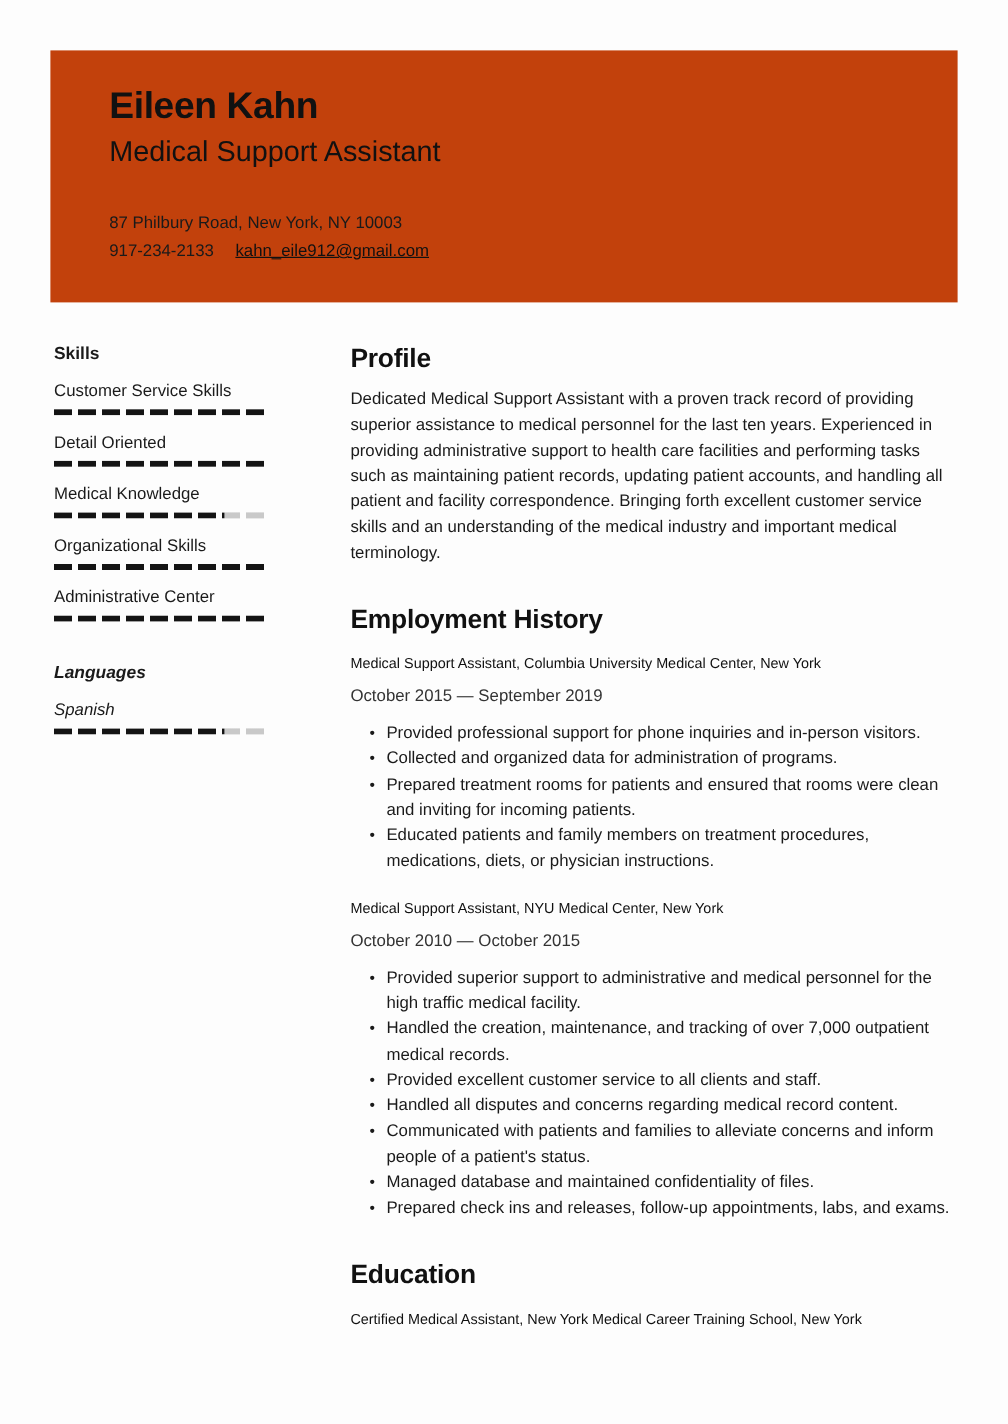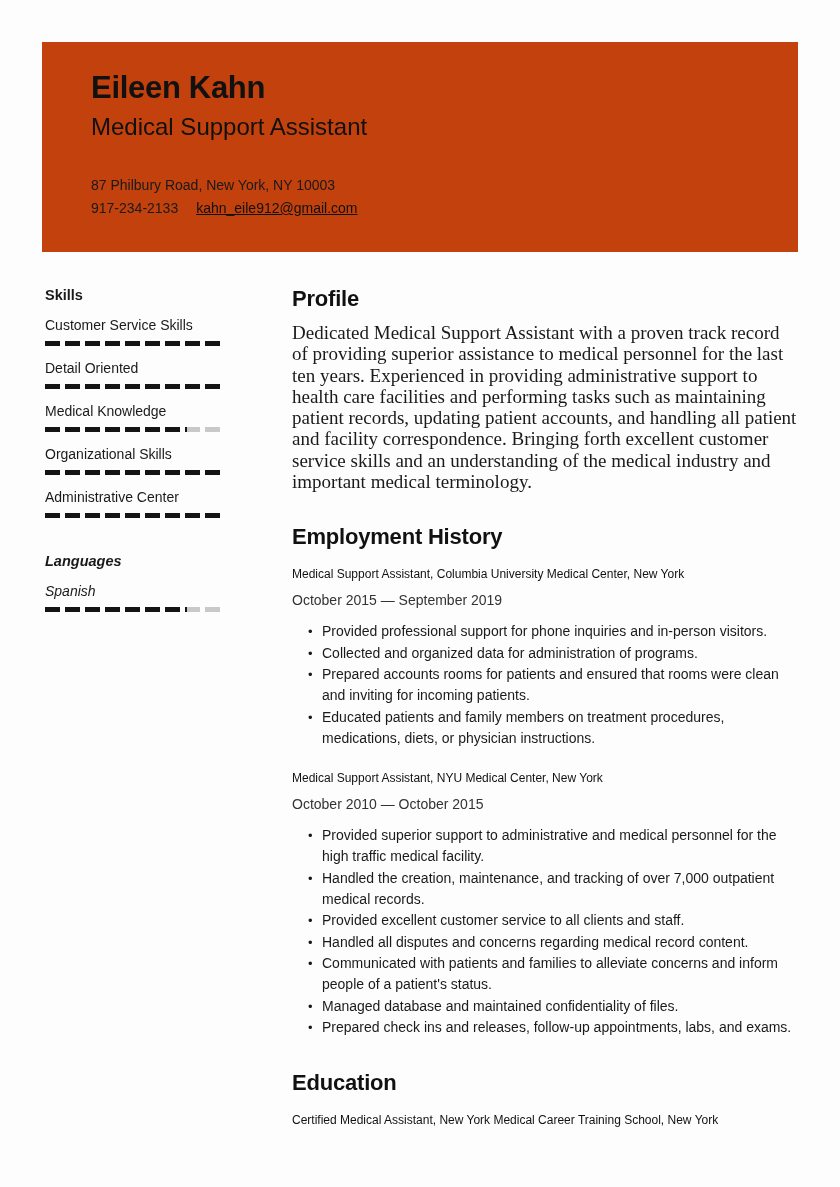--- a/index.html
+++ b/index.html
@@ -57,23 +57,22 @@
 
   
   .section-heading {
     font-size: 22px;
     font-weight: 700;
     letter-spacing: -0.2px;
     color: #111;
   }
   .profile-text {
     margin-top: 10px;
-    font-size: 19px;
+    font-size: 14px;
     line-height: 21.3px;
-    font-family: Liberation Serif, serif;
   }
   .section { margin-bottom: 0; }
   .section + .section { margin-top: 32px; }
   .job { margin-top: 13px; }
   .job + .job { margin-top: 18px; }
   .job-title {
     font-size: 12px;
     font-weight: 400;
     line-height: 22px;
     color: #111;
@@ -174,21 +173,21 @@
 
       <section class="section">
         <h2 class="section-heading">Employment History</h2>
 
         <div class="job">
           <h4 class="job-title">Medical Support Assistant, Columbia University Medical Center, New York</h4>
           <div class="job-dates">October 2015 — September 2019</div>
           <ul class="bullets">
             <li>Provided professional support for phone inquiries and in-person visitors.</li>
             <li>Collected and organized data for administration of programs.</li>
-            <li>Prepared accounts rooms for patients and ensured that rooms were clean and inviting for incoming patients.</li>
+            <li>Prepared treatment rooms for patients and ensured that rooms were clean and inviting for incoming patients.</li>
             <li>Educated patients and family members on treatment procedures, medications, diets, or physician instructions.</li>
           </ul>
         </div>
 
         <div class="job">
           <h4 class="job-title">Medical Support Assistant, NYU Medical Center, New York</h4>
           <div class="job-dates">October 2010 — October 2015</div>
           <ul class="bullets">
             <li>Provided superior support to administrative and medical personnel for the high traffic medical facility.</li>
             <li>Handled the creation, maintenance, and tracking of over 7,000 outpatient medical records.</li>

